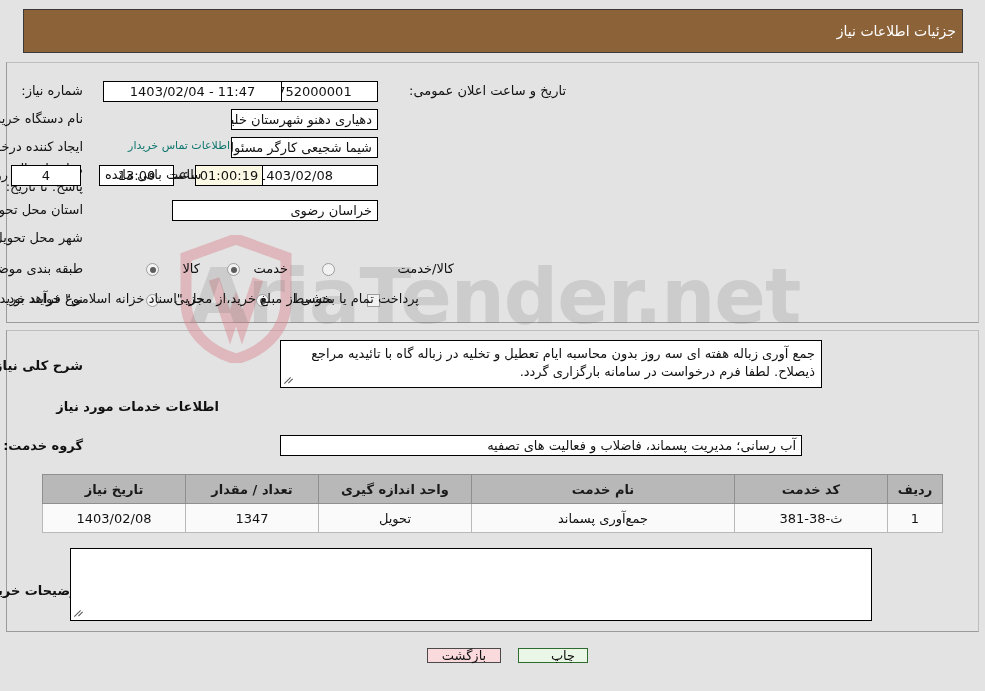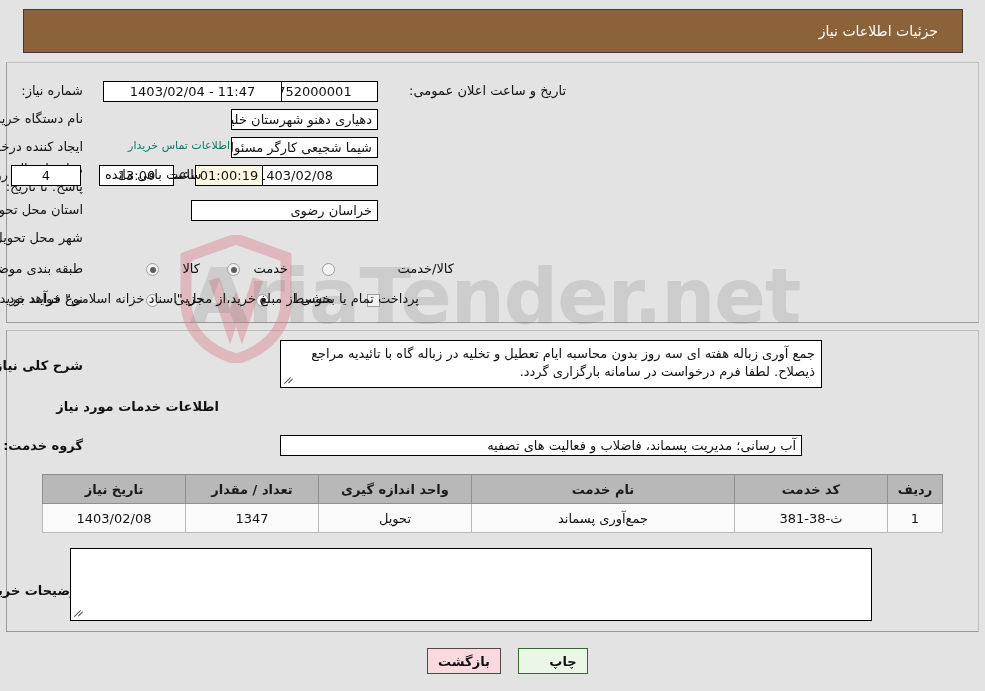--- a/index.html
+++ b/index.html
@@ -53,21 +53,21 @@
     left: 23px; top: 9px;
     width: 940px; height: 44px;
     background: #8c6239;
     border: 1px solid #3a3a3a;
     box-sizing: border-box;
     color: #ffffff;
     font-size: 14px;
     display: flex;
     align-items: center;
     justify-content: flex-start;
-    padding-right: 24px;
+    padding-right: 6px;
     z-index: 2;
   }
 
   
   .panel {
     position: absolute;
     background: transparent;
     border: 1px solid #9a9a9a;
     border-top-color: #bdbdbd;
     border-right-color: #bdbdbd;
@@ -206,28 +206,27 @@
     padding: 0 6px;
     text-align: center;
     color: #111;
     white-space: nowrap;
   }
 
   
   .btn {
     position: absolute;
     font-size: 13px;
-    height: 26px;
+    height: 15px;
     box-sizing: border-box;
     display: flex;
     align-items: center;
     justify-content: center;
     cursor: pointer;
     z-index: 6;
-    font-weight: bold;
   }
   #btn-back {
     left: 427px; top: 648px; width: 74px;
     background: #fadadd;
     border: 1px solid #4a4a4a;
     color: #111;
   }
   #btn-print {
     left: 518px; top: 648px; width: 70px;
     background: #eaf7e6;
@@ -271,21 +270,21 @@
   <div class="lbl" style="right:902px; top:160px; width:80px; white-space:normal; line-height:18px;">مهلت ارسال پاسخ: تا تاریخ:</div>
   <div class="box center" style="right:607px; top:165px; width:165px; height:21px;">1403/02/08</div>
   <div class="lbl" style="right:780px; top:167px;">ساعت</div>
   <div class="box center" style="right:811px; top:165px; width:75px; height:21px;">13:00</div>
   <div class="box center" style="right:904px; top:165px; width:70px; height:21px;">4</div>
   <div class="lbl" style="right:977px; top:167px;">روز و</div>
   <div class="box center cream" style="left:195px; top:165px; width:68px; height:21px;">01:00:19</div>
   <div class="lbl" style="left:105px; top:167px;">ساعت باقی مانده</div>
 
   <div class="lbl" style="right:902px; top:202px;">استان محل تحویل:</div>
-  <div class="box right" style="right:607px; top:200px; width:187px; height:21px;">خراسان رضوی</div>
+  <div class="box right" style="right:607px; top:200px; width:206px; height:21px;">خراسان رضوی</div>
 
   <div class="lbl" style="right:902px; top:230px;">شهر محل تحویل:</div>
 
   <div class="lbl" style="right:902px; top:261px;">طبقه بندی موضوعی:</div>
   <div class="radio on" style="right:826px; top:263px;"></div>
   <div class="lbl" style="right:785px; top:261px;text-align:right;">کالا</div>
   <div class="radio on" style="right:745px; top:263px;"></div>
   <div class="lbl" style="right:697px; top:261px;">خدمت</div>
   <div class="radio" style="right:650px; top:263px;"></div>
   <div class="lbl" style="right:531px; top:261px;">کالا/خدمت</div>

